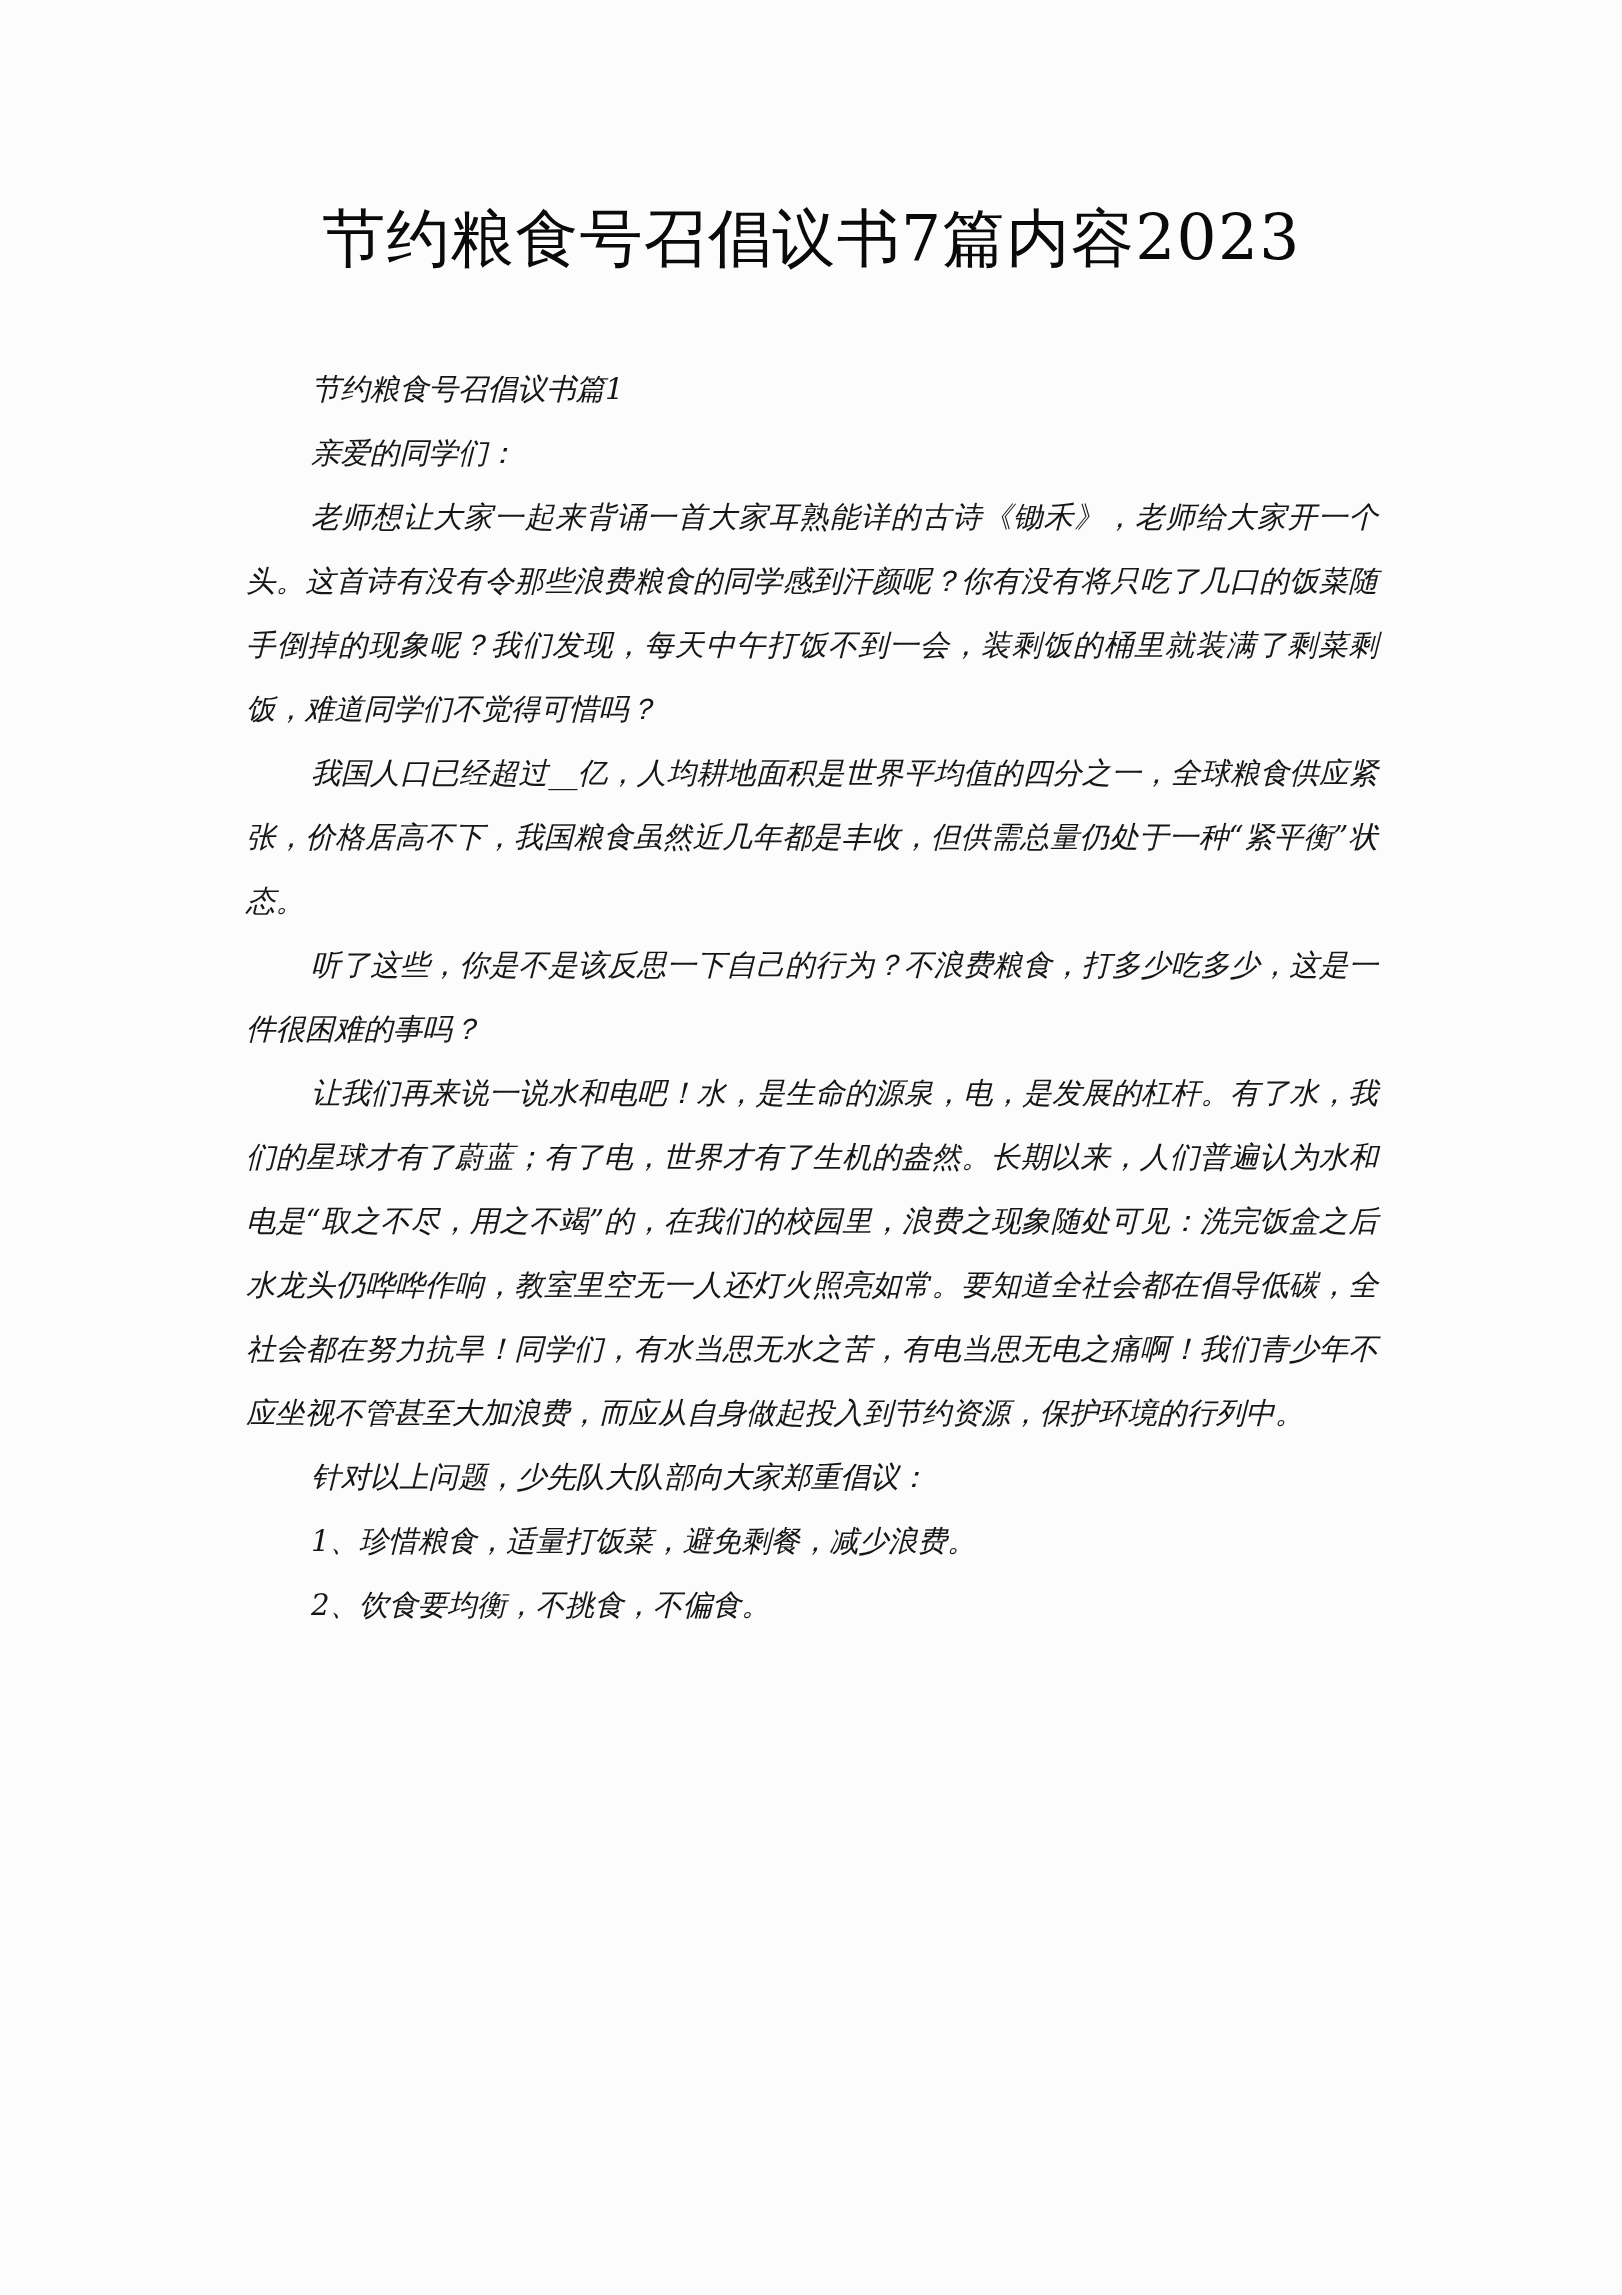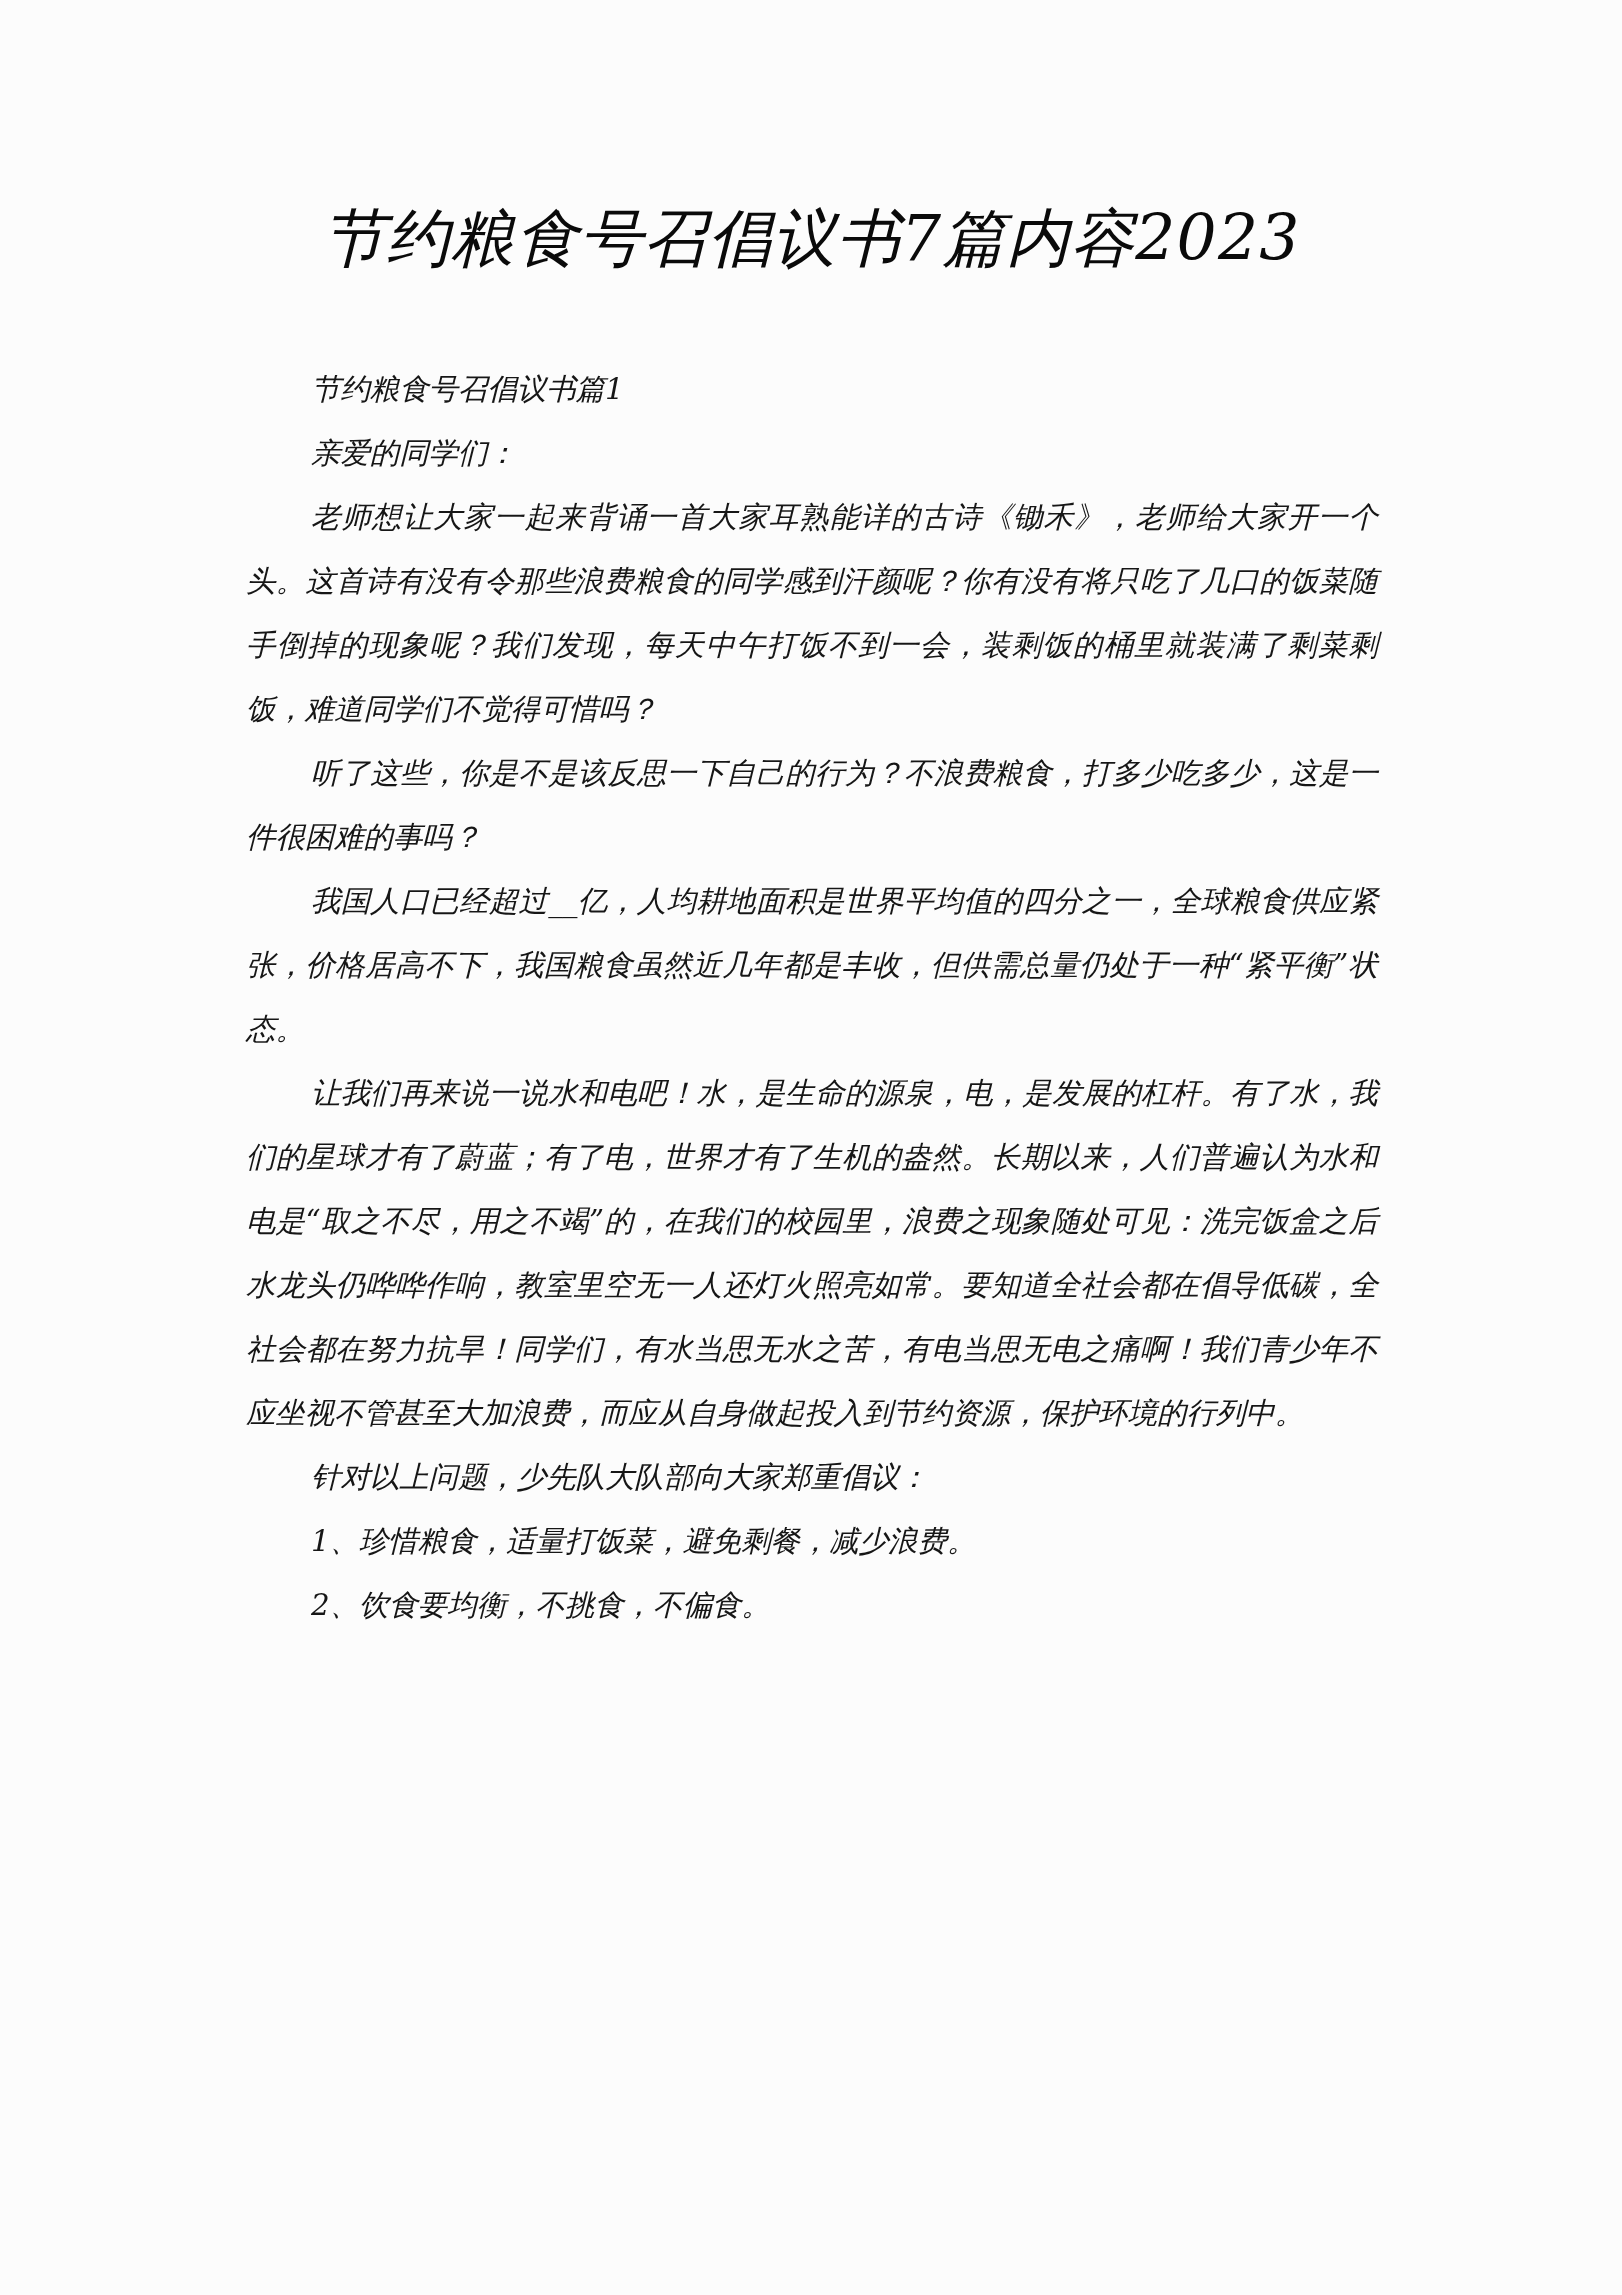--- a/index.html
+++ b/index.html
@@ -5,38 +5,38 @@
   html, body { margin: 0; padding: 0; background: #fcfcfc; }
   body { width: 1623px; height: 2295px; position: relative; overflow: hidden; }
   .page {
     position: absolute; left: 0; top: 0; width: 1623px; height: 2295px;
     background: #fcfcfc; color: #111;
     font-family: "DejaVu Serif", "Liberation Serif", serif;
   }
   .title {
     position: absolute; left: 0; top: 196px; width: 1623px;
     text-align: center; font-size: 63px; line-height: 85px;
-    letter-spacing: 1.3px; color: #0a0a0a; font-style: italic;
+    letter-spacing: 1.3px; color: #0a0a0a;
   }
   .body {
     position: absolute; left: 246px; top: 357px; width: 1132px;
     font-size: 29.4px; line-height: 64px; color: #161616;
   }
   .p { margin: 0; text-indent: 65px; text-align: justify; text-justify: inter-character; font-style: italic; }
 </style>
 </head>
 <body>
 
 <div class="page">
   <div class="title">节约粮食号召倡议书7篇内容2023</div>
   <div class="body">
     <p class="p">节约粮食号召倡议书篇1</p>
     <p class="p">亲爱的同学们：</p>
     <p class="p">老师想让大家一起来背诵一首大家耳熟能详的古诗《锄禾》，老师给大家开一个头。这首诗有没有令那些浪费粮食的同学感到汗颜呢？你有没有将只吃了几口的饭菜随手倒掉的现象呢？我们发现，每天中午打饭不到一会，装剩饭的桶里就装满了剩菜剩饭，难道同学们不觉得可惜吗？</p>
+    <p class="p">我国人口已经超过__亿，人均耕地面积是世界平均值的四分之一，全球粮食供应紧张，价格居高不下，我国粮食虽然近几年都是丰收，但供需总量仍处于一种“紧平衡”状态。</p>
     <p class="p">听了这些，你是不是该反思一下自己的行为？不浪费粮食，打多少吃多少，这是一件很困难的事吗？</p>
-    <p class="p">我国人口已经超过__亿，人均耕地面积是世界平均值的四分之一，全球粮食供应紧张，价格居高不下，我国粮食虽然近几年都是丰收，但供需总量仍处于一种“紧平衡”状态。</p>
     <p class="p">让我们再来说一说水和电吧！水，是生命的源泉，电，是发展的杠杆。有了水，我们的星球才有了蔚蓝；有了电，世界才有了生机的盎然。长期以来，人们普遍认为水和电是“取之不尽，用之不竭”的，在我们的校园里，浪费之现象随处可见：洗完饭盒之后水龙头仍哗哗作响，教室里空无一人还灯火照亮如常。要知道全社会都在倡导低碳，全社会都在努力抗旱！同学们，有水当思无水之苦，有电当思无电之痛啊！我们青少年不应坐视不管甚至大加浪费，而应从自身做起投入到节约资源，保护环境的行列中。</p>
     <p class="p">针对以上问题，少先队大队部向大家郑重倡议：</p>
     <p class="p">1、珍惜粮食，适量打饭菜，避免剩餐，减少浪费。</p>
     <p class="p">2、饮食要均衡，不挑食，不偏食。</p>
   </div>
 </div>
 
 
 </body></html>

